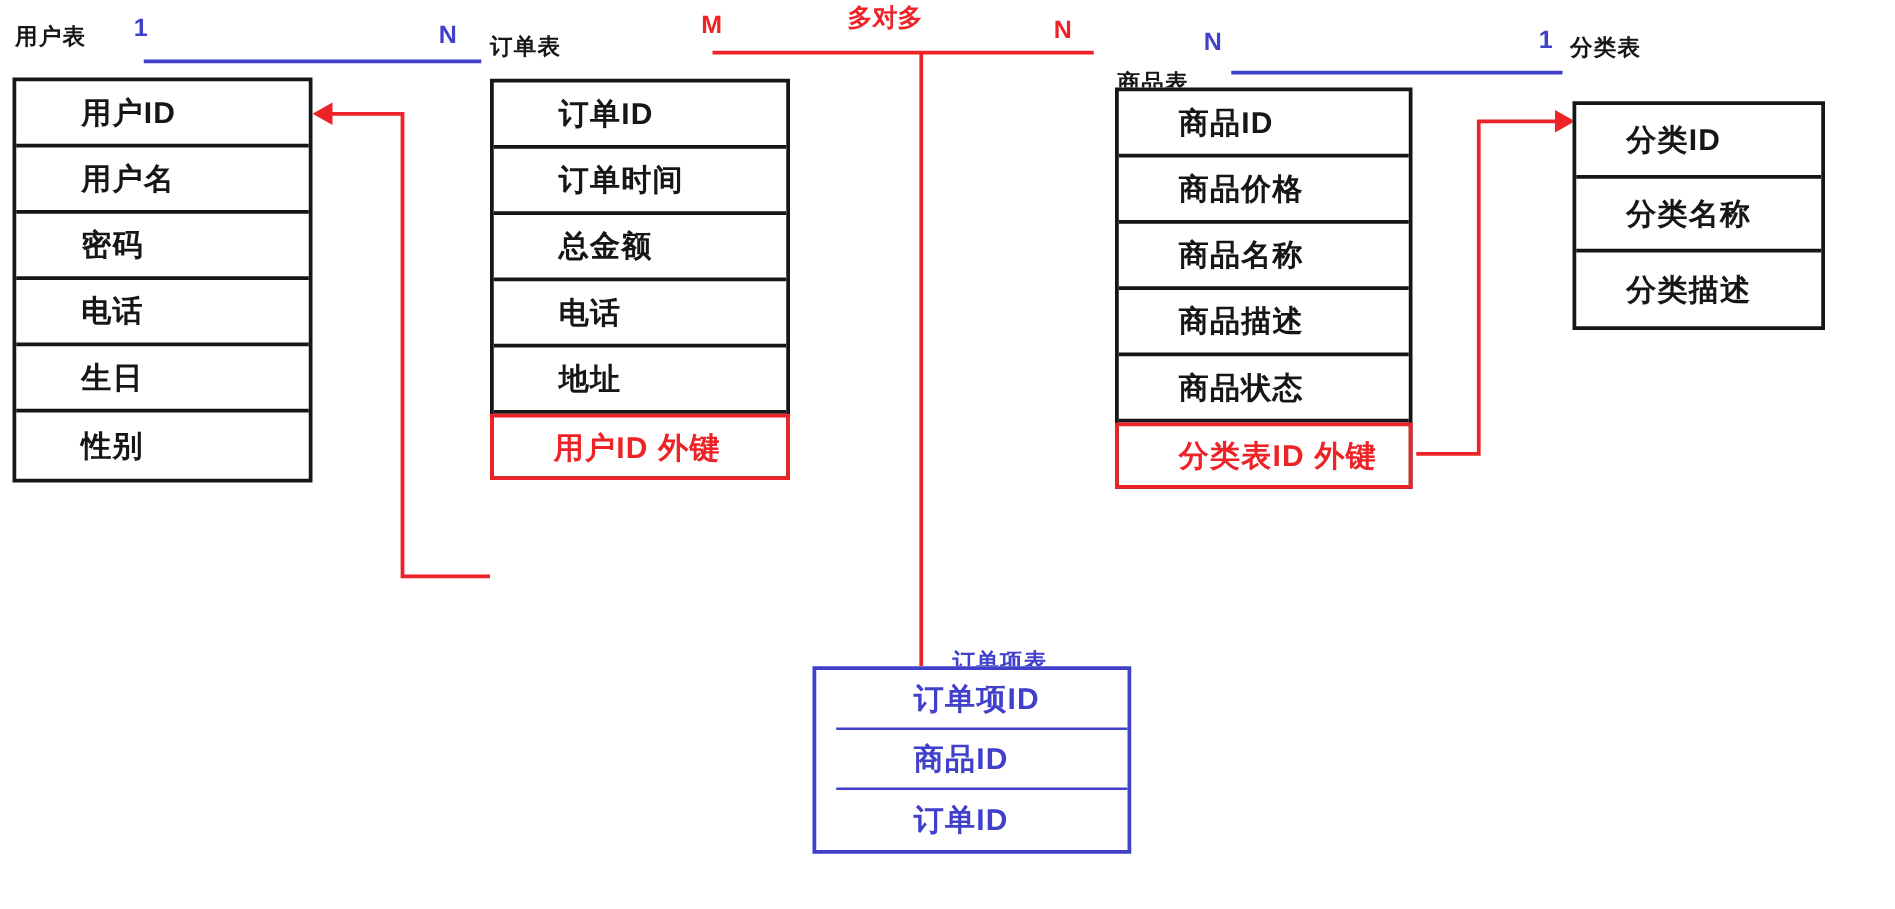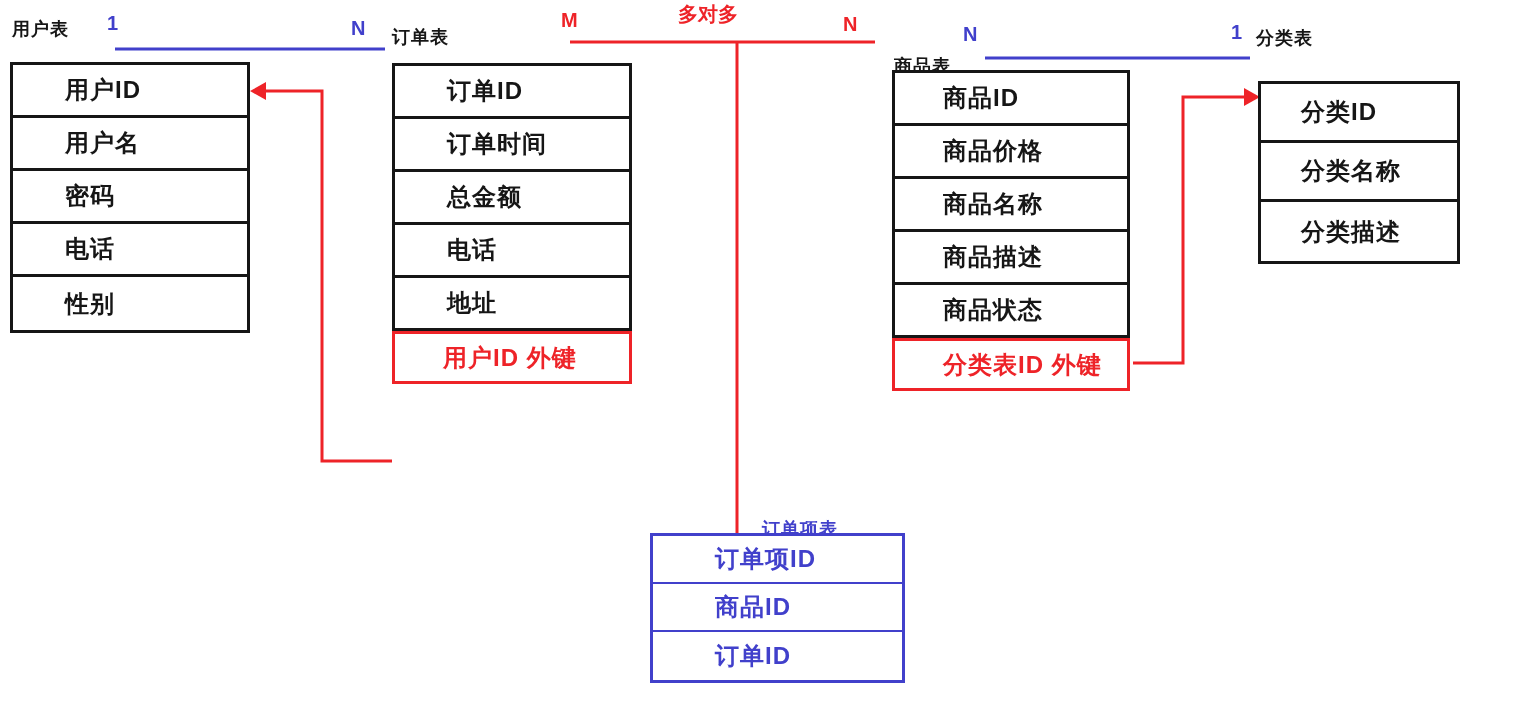--- a/index.html
+++ b/index.html
@@ -22,21 +22,21 @@
   .card{
     position:absolute;font-size:20px;font-weight:bold;white-space:nowrap;
   }
   .card.blue{color:var(--blue);}
   .card.red{color:var(--red);}
 
   .tblbox{
     position:absolute;border:3px solid var(--black);background:#ffffff;
     box-sizing:border-box;
   }
-  .tblbox.blue-table{border-color:var(--blue);}
+  .tblbox.blue-table{border-color:var(--blue);padding-left:16px;}
   .row{
     height:var(--rh);box-sizing:border-box;border-bottom:3px solid var(--black);
     display:flex;align-items:center;padding-left:var(--pl);
     font-size:24px;font-weight:bold;color:var(--black);white-space:nowrap;
     letter-spacing:1px;
   }
   .row:last-child{border-bottom:none;}
   .blue-table .row{border-bottom-color:var(--blue);border-bottom-width:2.5px;color:var(--blue);}
   .row.fk{
     border:3px solid var(--red);
@@ -101,20 +101,21 @@
   <span class="card red" id="lbl-m2m">多对多</span>
   <span class="card red" id="card-op-n">N</span>
   <span class="card blue" id="card-pc-n">N</span>
   <span class="card blue" id="card-pc-1">1</span>
 
   <div class="tblbox" id="t-user">
       <div class="row">用户ID</div>
       <div class="row">用户名</div>
       <div class="row">密码</div>
       <div class="row">电话</div>
+      <div class="row">生日</div>
       <div class="row">性别</div>
     </div>
   <div class="tblbox" id="t-order">
       <div class="row">订单ID</div>
       <div class="row">订单时间</div>
       <div class="row">总金额</div>
       <div class="row">电话</div>
       <div class="row">地址</div>
       <div class="row fk">用户ID  外键</div>
     </div>

